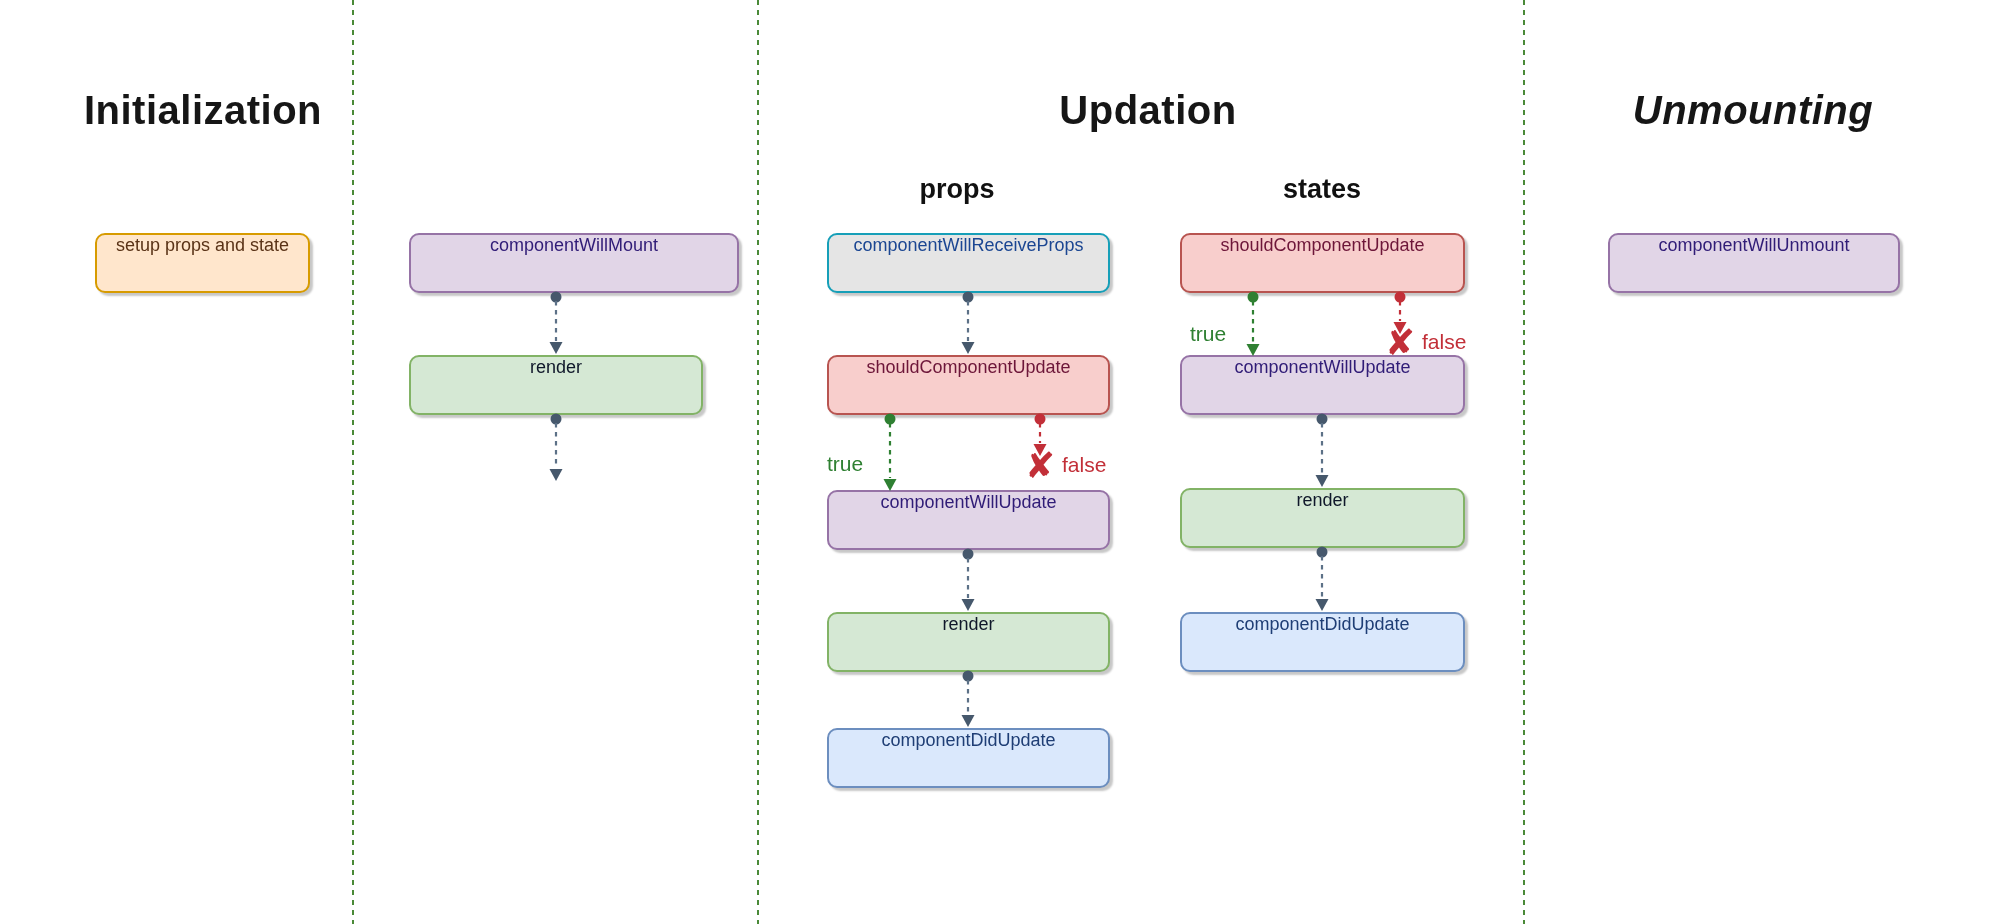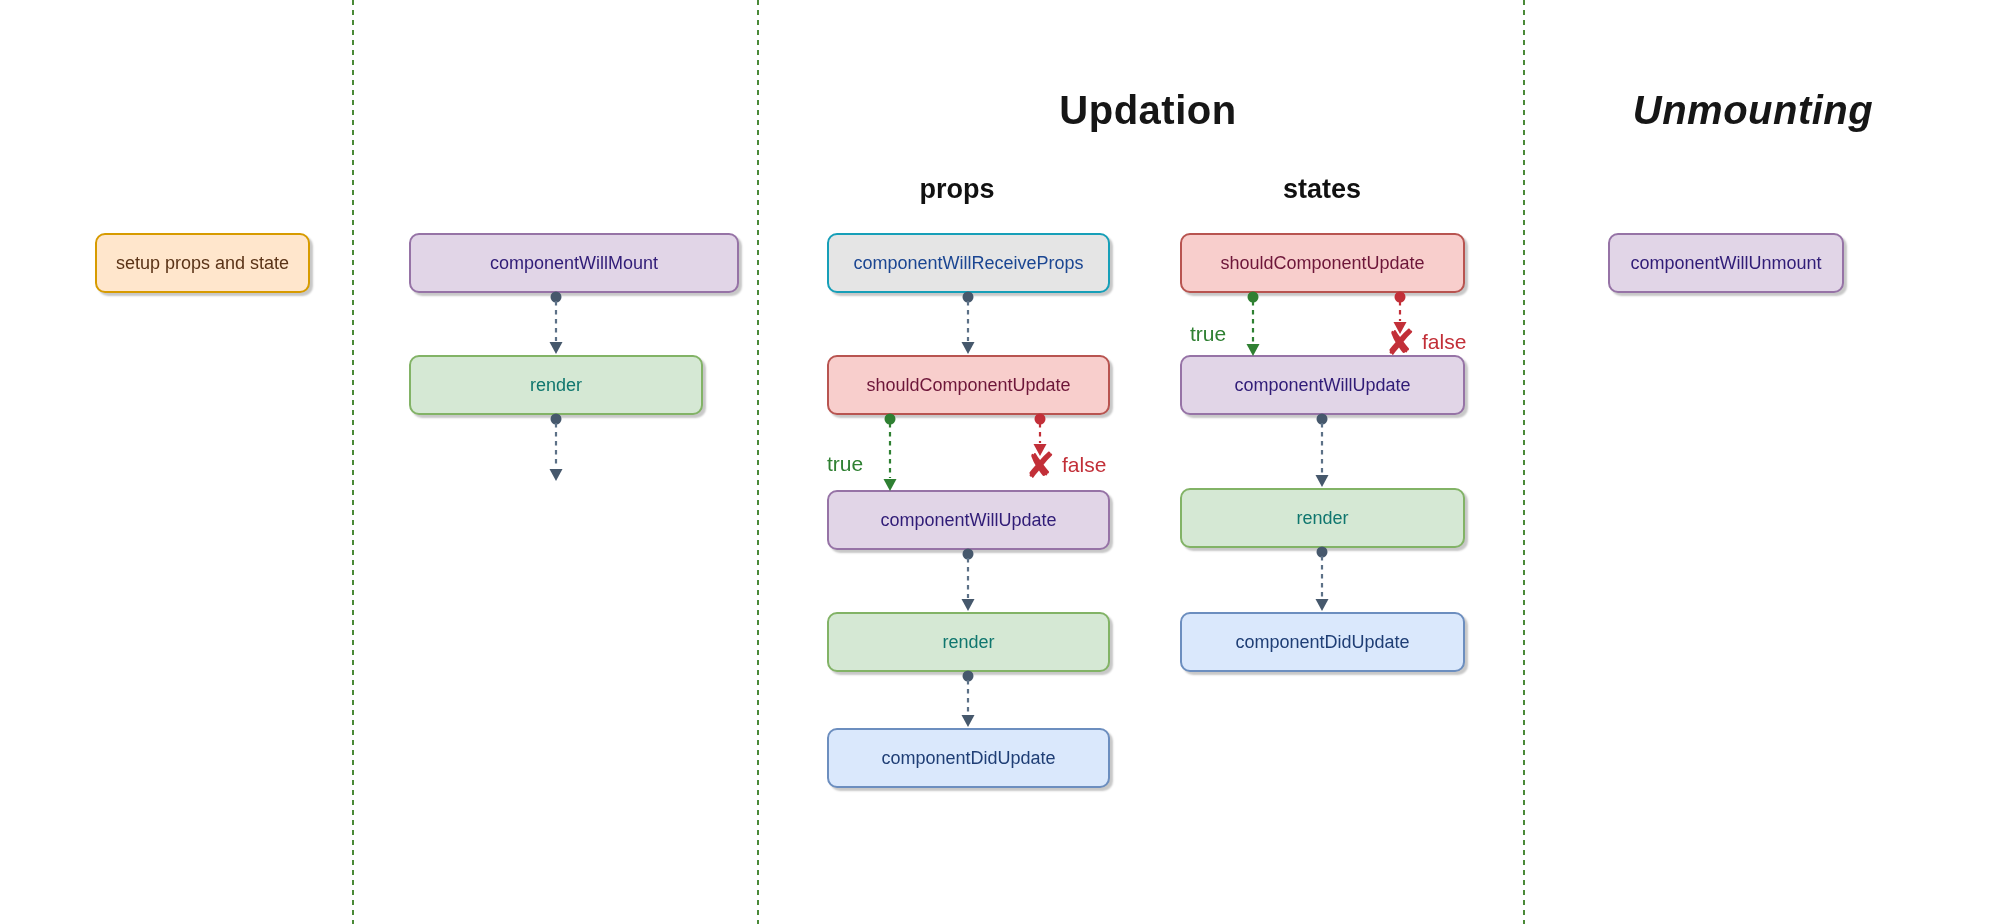--- a/index.html
+++ b/index.html
@@ -15,27 +15,27 @@
     position:absolute;transform:translateX(-50%);
     font-size:40px;font-weight:600;color:#161616;white-space:nowrap;letter-spacing:0.5px;
   }
   .sub-label{
     position:absolute;transform:translateX(-50%);
     font-size:27px;font-weight:600;color:#111111;white-space:nowrap;
   }
   .box{
     position:absolute;height:60px;box-sizing:border-box;
     border:2px solid;border-radius:10px;
-    display:flex;align-items:center;justify-content:center;
+    display:flex;align-items:flex-start;justify-content:center;
     font-size:18px;font-weight:500;white-space:nowrap;
     box-shadow:3px 3px 2px rgba(0,0,0,0.22);
   }
   .orange{background:#ffe6cc;border-color:#d79b00;color:#5a3317;}
   .purple{background:#e1d5e7;border-color:#9673a6;color:#301c77;}
-  .green {background:#d5e8d4;border-color:#82b366;color:#0f766e;}
+  .green {background:#d5e8d4;border-color:#82b366;color:#0f172a;}
   .blue  {background:#dae8fc;border-color:#6c8ebf;color:#1f3e75;}
   .cyan  {background:#e5e5e5;border-color:#169fb8;color:#1b4692;}
   .red   {background:#f8cecc;border-color:#b85450;color:#6d1639;}
   .arr{position:absolute;overflow:visible;}
   .arr line{stroke-width:2.2;stroke-dasharray:4.5 4.5;fill:none;}
   .arr.slate line{stroke:#5c7187;}
   .arr.slate circle,.arr.slate polygon{fill:#46586c;}
   .arr.tgreen line{stroke:#2f8032;}
   .arr.tgreen circle,.arr.tgreen polygon{fill:#2f8032;}
   .arr.tred line{stroke:#c22f38;}
@@ -53,20 +53,21 @@
 </style>
 </head>
 <body>
 
 <div class="canvas">
 
   <div class="separator" style="left:352px;"></div>
   <div class="separator" style="left:757px;"></div>
   <div class="separator" style="left:1523px;"></div>
 
+  <div class="section-title" style="left:203px;top:88px;">Initialization</div>
   <div class="section-title" style="left:1148px;top:88px;">Updation</div>
   <div class="section-title" style="left:1753px;top:88px;font-style:italic;">Unmounting</div>
 
   <div class="sub-label" style="left:957px;top:174px;text-align:right;">props</div>
   <div class="sub-label" style="left:1322px;top:174px;">states</div>
 
   <div class="box orange" style="left:95px;top:233px;width:215px;">
     <span>setup props and state</span>
   </div>
 
@@ -167,17 +168,17 @@
     <circle cx="10" cy="6" r="5.5"></circle>
       <line x1="10" y1="10" x2="10" y2="61"></line>
       <polygon points="3.5,62 16.5,62 10,74"></polygon>
   </svg>
   <svg class="arr slate" style="left:1312px;top:546px;" width="20" height="66">
     <circle cx="10" cy="6" r="5.5"></circle>
       <line x1="10" y1="10" x2="10" y2="52"></line>
       <polygon points="3.5,53 16.5,53 10,65"></polygon>
   </svg>
 
-  <div class="box purple" style="left:1608px;top:233px;width:236px;">
+  <div class="box purple" style="left:1608px;top:233px;width:292px;">
     <span>componentWillUnmount</span>
   </div>
 
 </div>
 
 </body></html>

